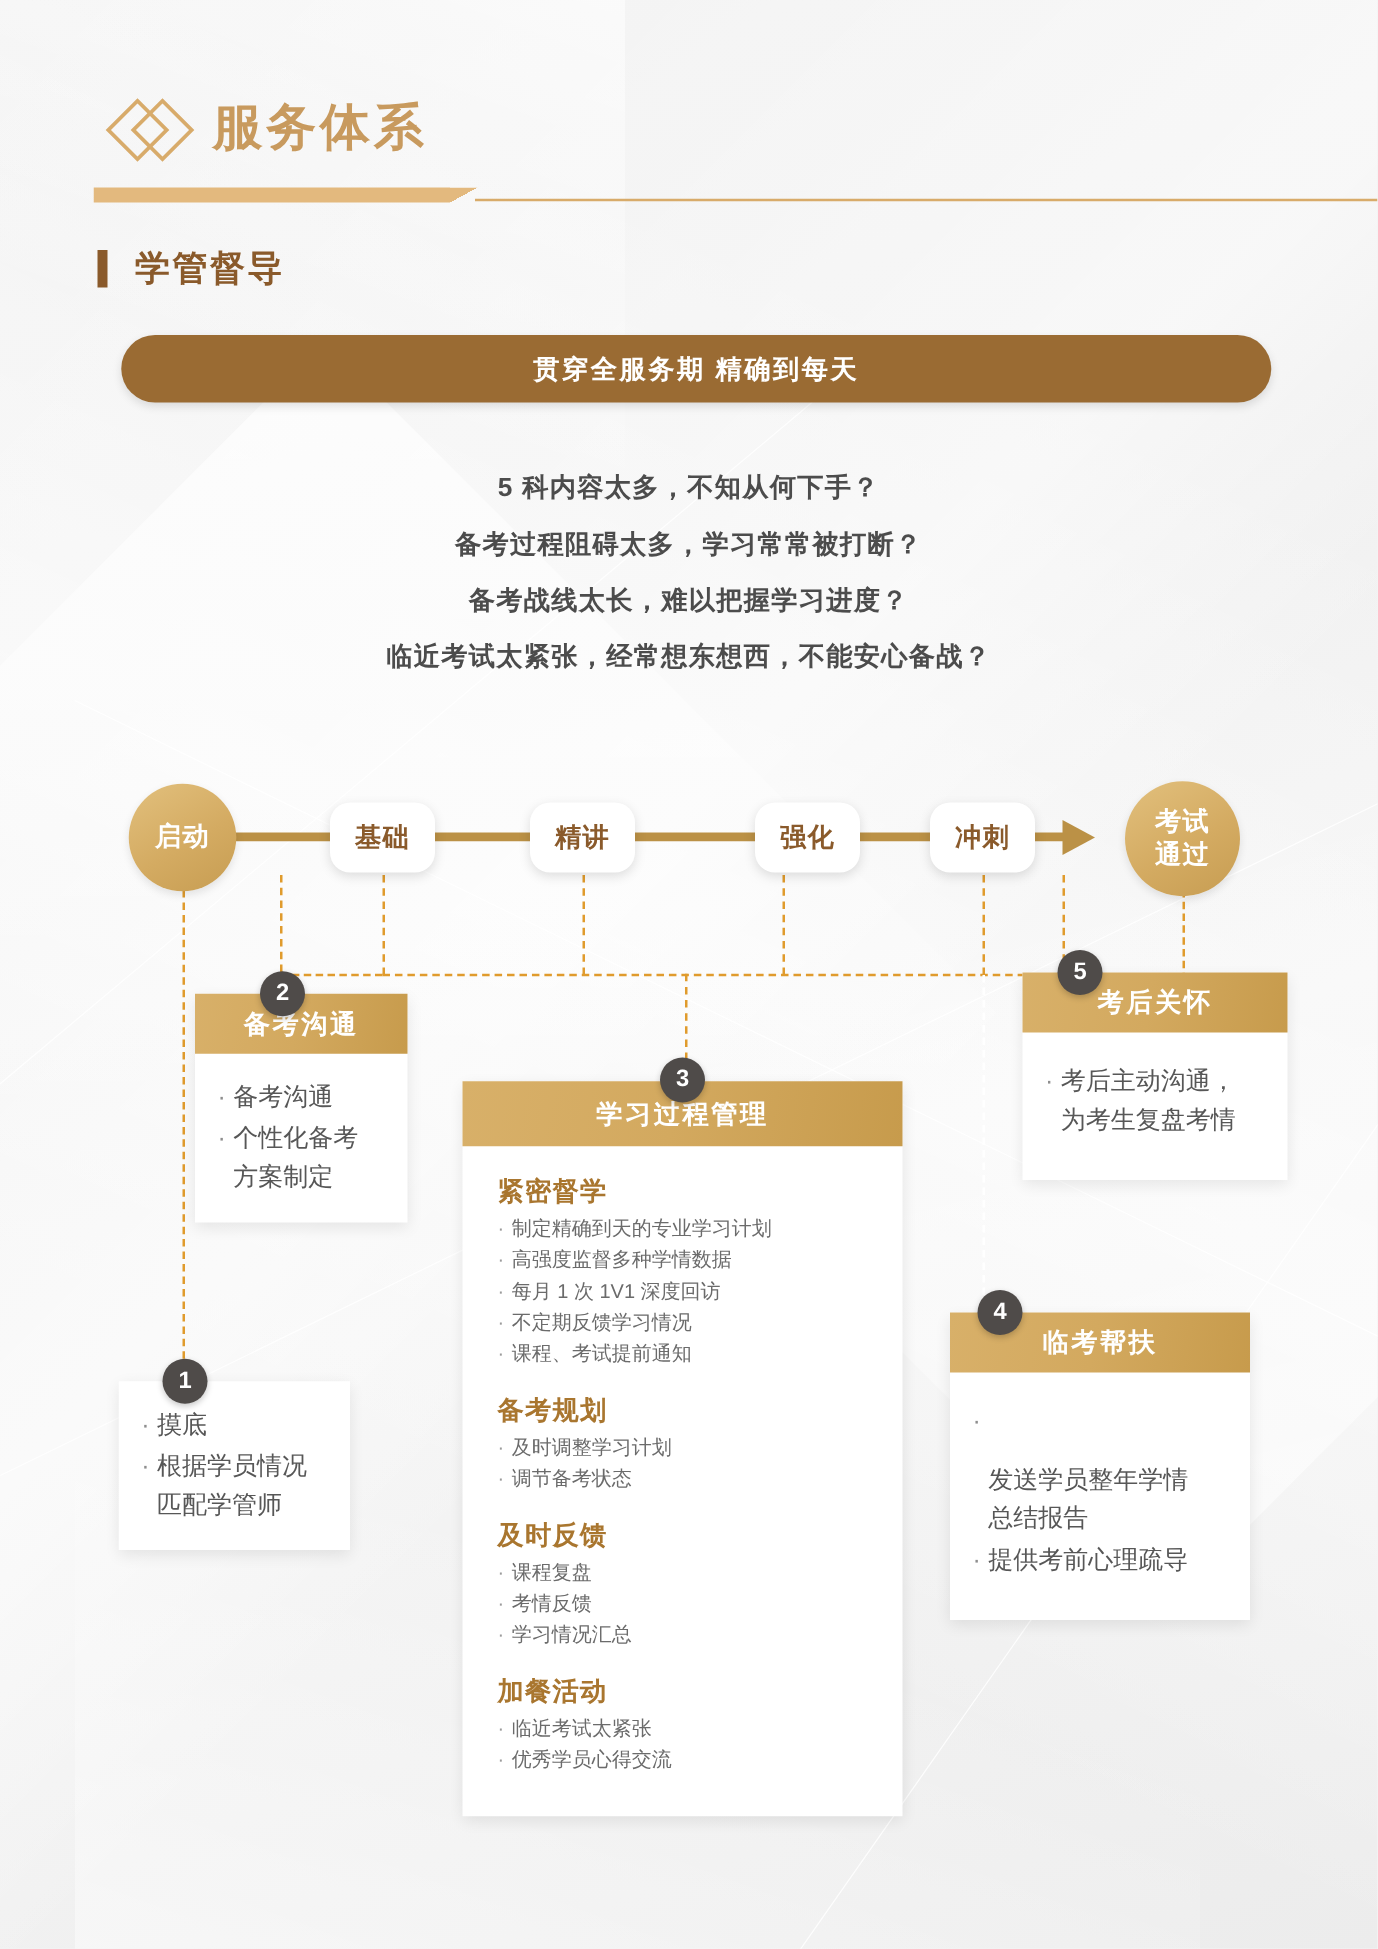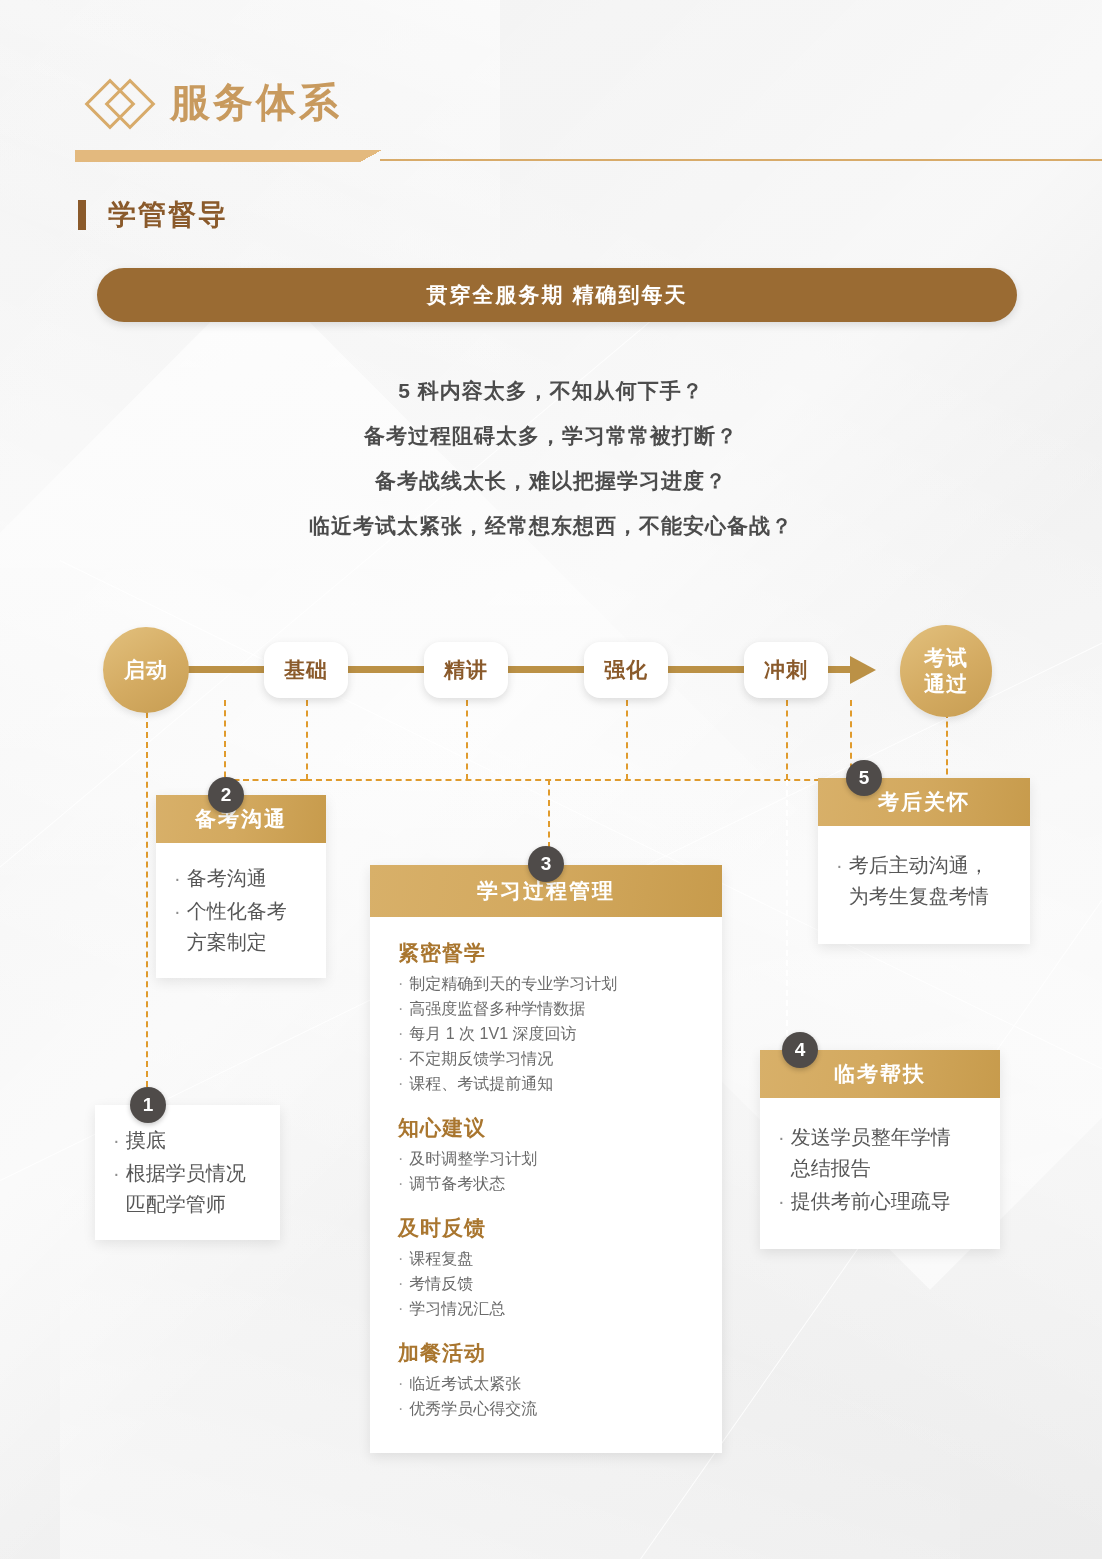--- a/index.html
+++ b/index.html
@@ -61,21 +61,21 @@
      box-shadow:0 3px 7px rgba(0,0,0,.10);
      display:flex;flex-direction:column;align-items:center;justify-content:center;}
   .flow-circle span{color:#fff;font-size:21px;font-weight:bold;line-height:26px;letter-spacing:1px;}
   #node-start{left:103px;top:27px;}
   #node-pass{left:900px;top:25px;width:92px;height:92px;}
   .flow-pill{position:absolute;top:42px;width:84px;height:56px;border-radius:16px;background:#ffffff;
      box-shadow:0 3px 9px rgba(0,0,0,.13);display:flex;align-items:center;justify-content:center;}
   .flow-pill span{color:#8a5a2b;font-size:21px;font-weight:bold;letter-spacing:1px;}
   #node-jichu{left:264px;}
   #node-jingjiang{left:424px;}
-  #node-qianghua{left:584px;text-align:right;}
+  #node-qianghua{left:604px;text-align:right;}
   #node-chongci{left:744px;}
 
   
   .dash-v{position:absolute;width:0;border-left:2px dashed #e09b2d;}
   .dash-h{position:absolute;height:0;border-top:2px dashed #e09b2d;}
   .wdash-v{position:absolute;width:0;border-left:2px dashed #ffffff;}
 
   
   .card{position:absolute;background:#ffffff;box-shadow:0 4px 12px rgba(0,0,0,.09);}
   .card-head{background:linear-gradient(100deg,#d8b069 0%,#d3a95f 48%,#c79b4c 100%);
@@ -254,21 +254,21 @@
             <span class="dot">·</span>
             <span>不定期反馈学习情况</span>
           </div>
         <div class="sbul">
             <span class="dot">·</span>
             <span>课程、考试提前通知</span>
           </div>
       </div>
 
       <div class="grp">
-        <div class="grp-title">知心建议</div>
+        <div class="grp-title">备考规划</div>
         <div class="sbul">
             <span class="dot">·</span>
             <span>及时调整学习计划</span>
           </div>
         <div class="sbul">
             <span class="dot">·</span>
             <span>调节备考状态</span>
           </div>
       </div>
 
@@ -318,21 +318,21 @@
   </div>
 
   <div class="card" id="card-4">
     <div class="badge" style="left:22px;top:-18px;">4</div>
     <div class="card-head">
       <span>临考帮扶</span>
     </div>
     <div class="card-body">
       <div class="bul">
         <span class="dot">·</span>
-        <span class="txt" style="white-space:pre-line;">发送学员整年学情
+        <span class="txt" style="white-space:pre-line;margin-top:47px;">发送学员整年学情
 总结报告</span>
       </div>
       <div class="bul">
         <span class="dot">·</span>
         <span class="txt">提供考前心理疏导</span>
       </div>
     </div>
   </div>
 
 </div>

